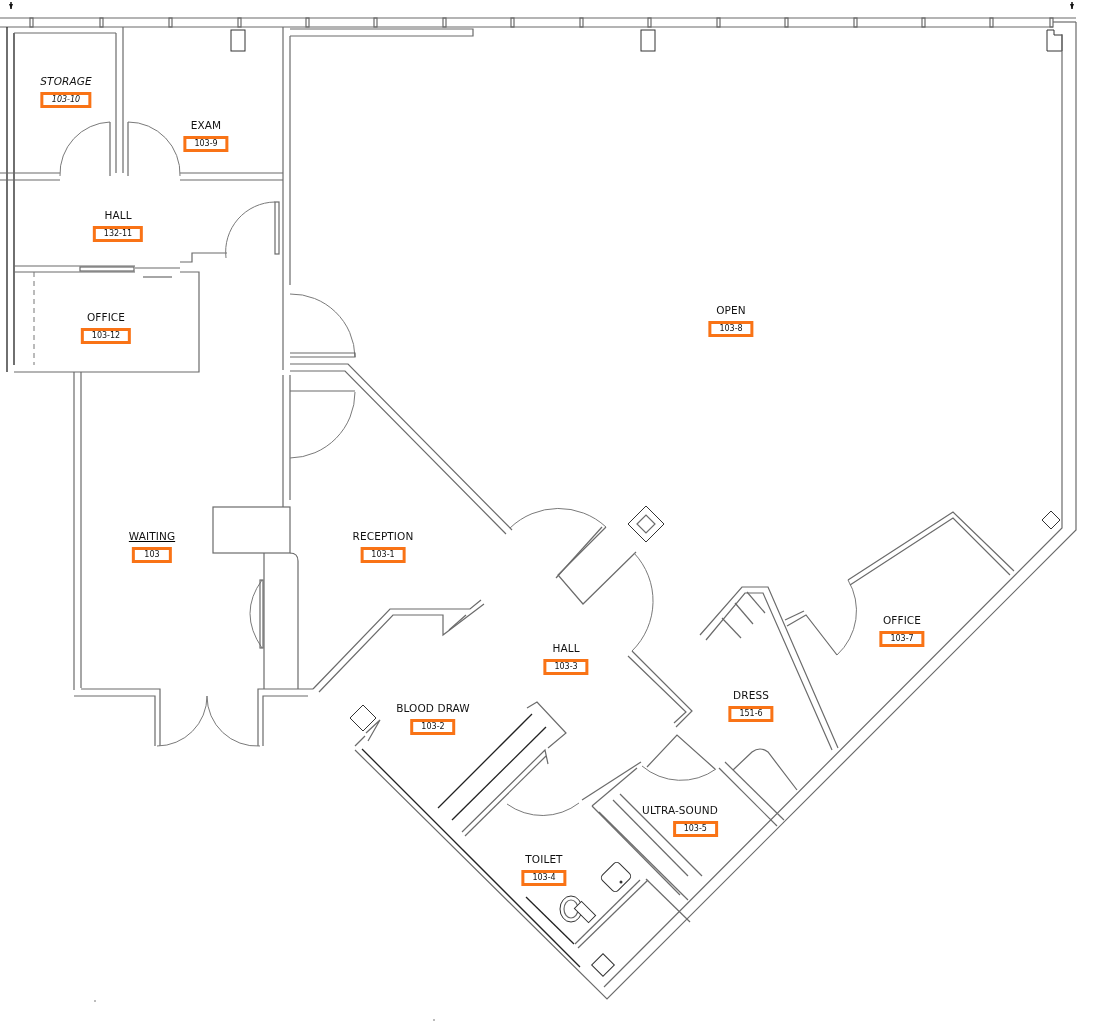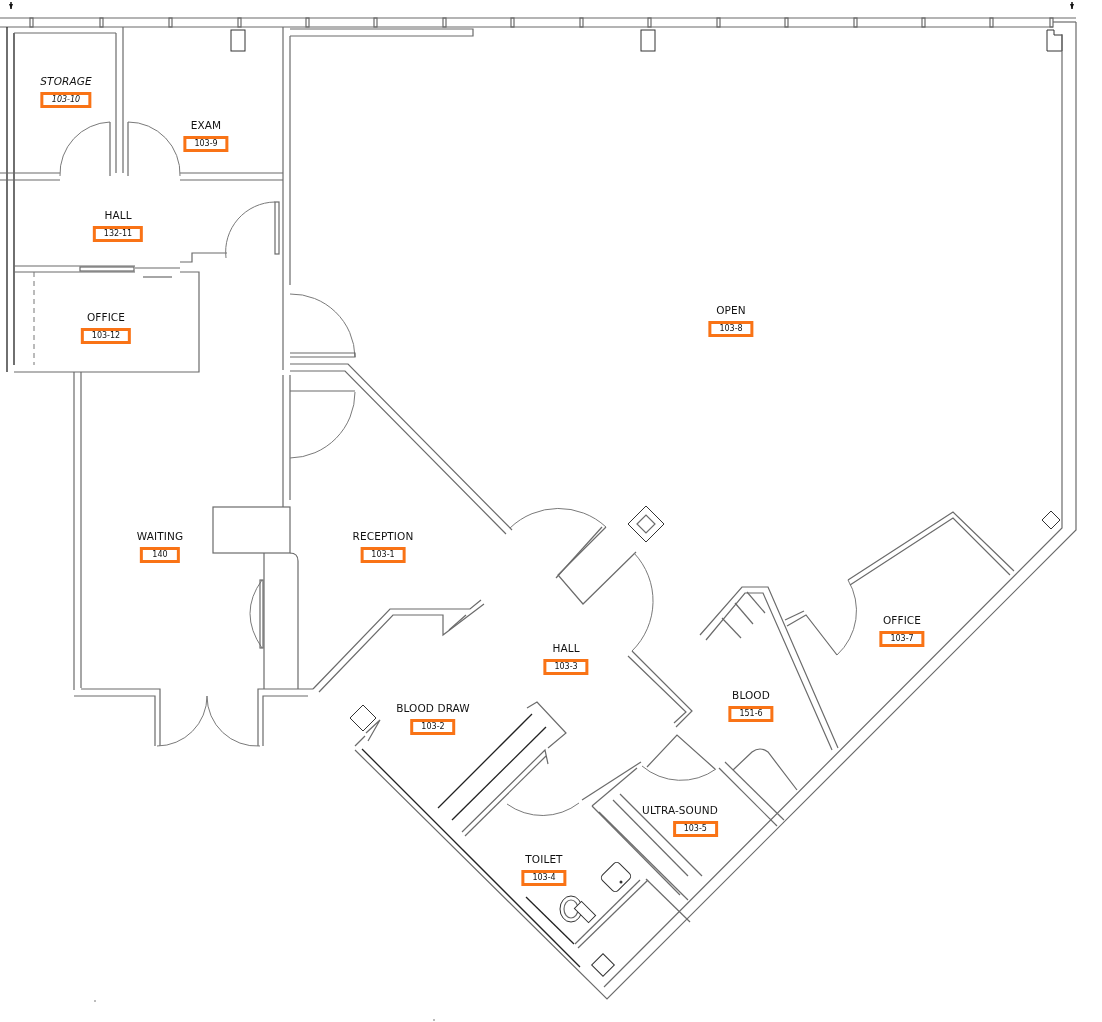--- a/index.html
+++ b/index.html
@@ -202,38 +202,38 @@
   <span class="num">132-11</span>
 </div>
 <div class="room" style="left:106px; top:311px;">
   <span class="name">OFFICE</span>
   <span class="num">103-12</span>
 </div>
 <div class="room" style="left:731px; top:304px;">
   <span class="name">OPEN</span>
   <span class="num">103-8</span>
 </div>
-<div class="room" style="left:160px; top:530px;">
+<div class="room" style="left:152px; top:530px;text-decoration:underline;">
   <span class="name">WAITING</span>
-  <span class="num">140</span>
+  <span class="num">103</span>
 </div>
 <div class="room" style="left:383px; top:530px;">
   <span class="name">RECEPTION</span>
   <span class="num">103-1</span>
 </div>
 <div class="room" style="left:566px; top:642px;">
   <span class="name">HALL</span>
   <span class="num">103-3</span>
 </div>
 <div class="room" style="left:433px; top:702px;">
   <span class="name">BLOOD DRAW</span>
   <span class="num">103-2</span>
 </div>
 <div class="room" style="left:751px; top:689px;">
-  <span class="name">BLOOD</span>
+  <span class="name">DRESS</span>
   <span class="num">151-6</span>
 </div>
 <div class="room" style="left:902px; top:614px;">
   <span class="name">OFFICE</span>
   <span class="num">103-7</span>
 </div>
 <div class="room" style="left:680px; top:804px;text-align:right;">
   <span class="name">ULTRA-SOUND</span>
   <span class="num">103-5</span>
 </div>

